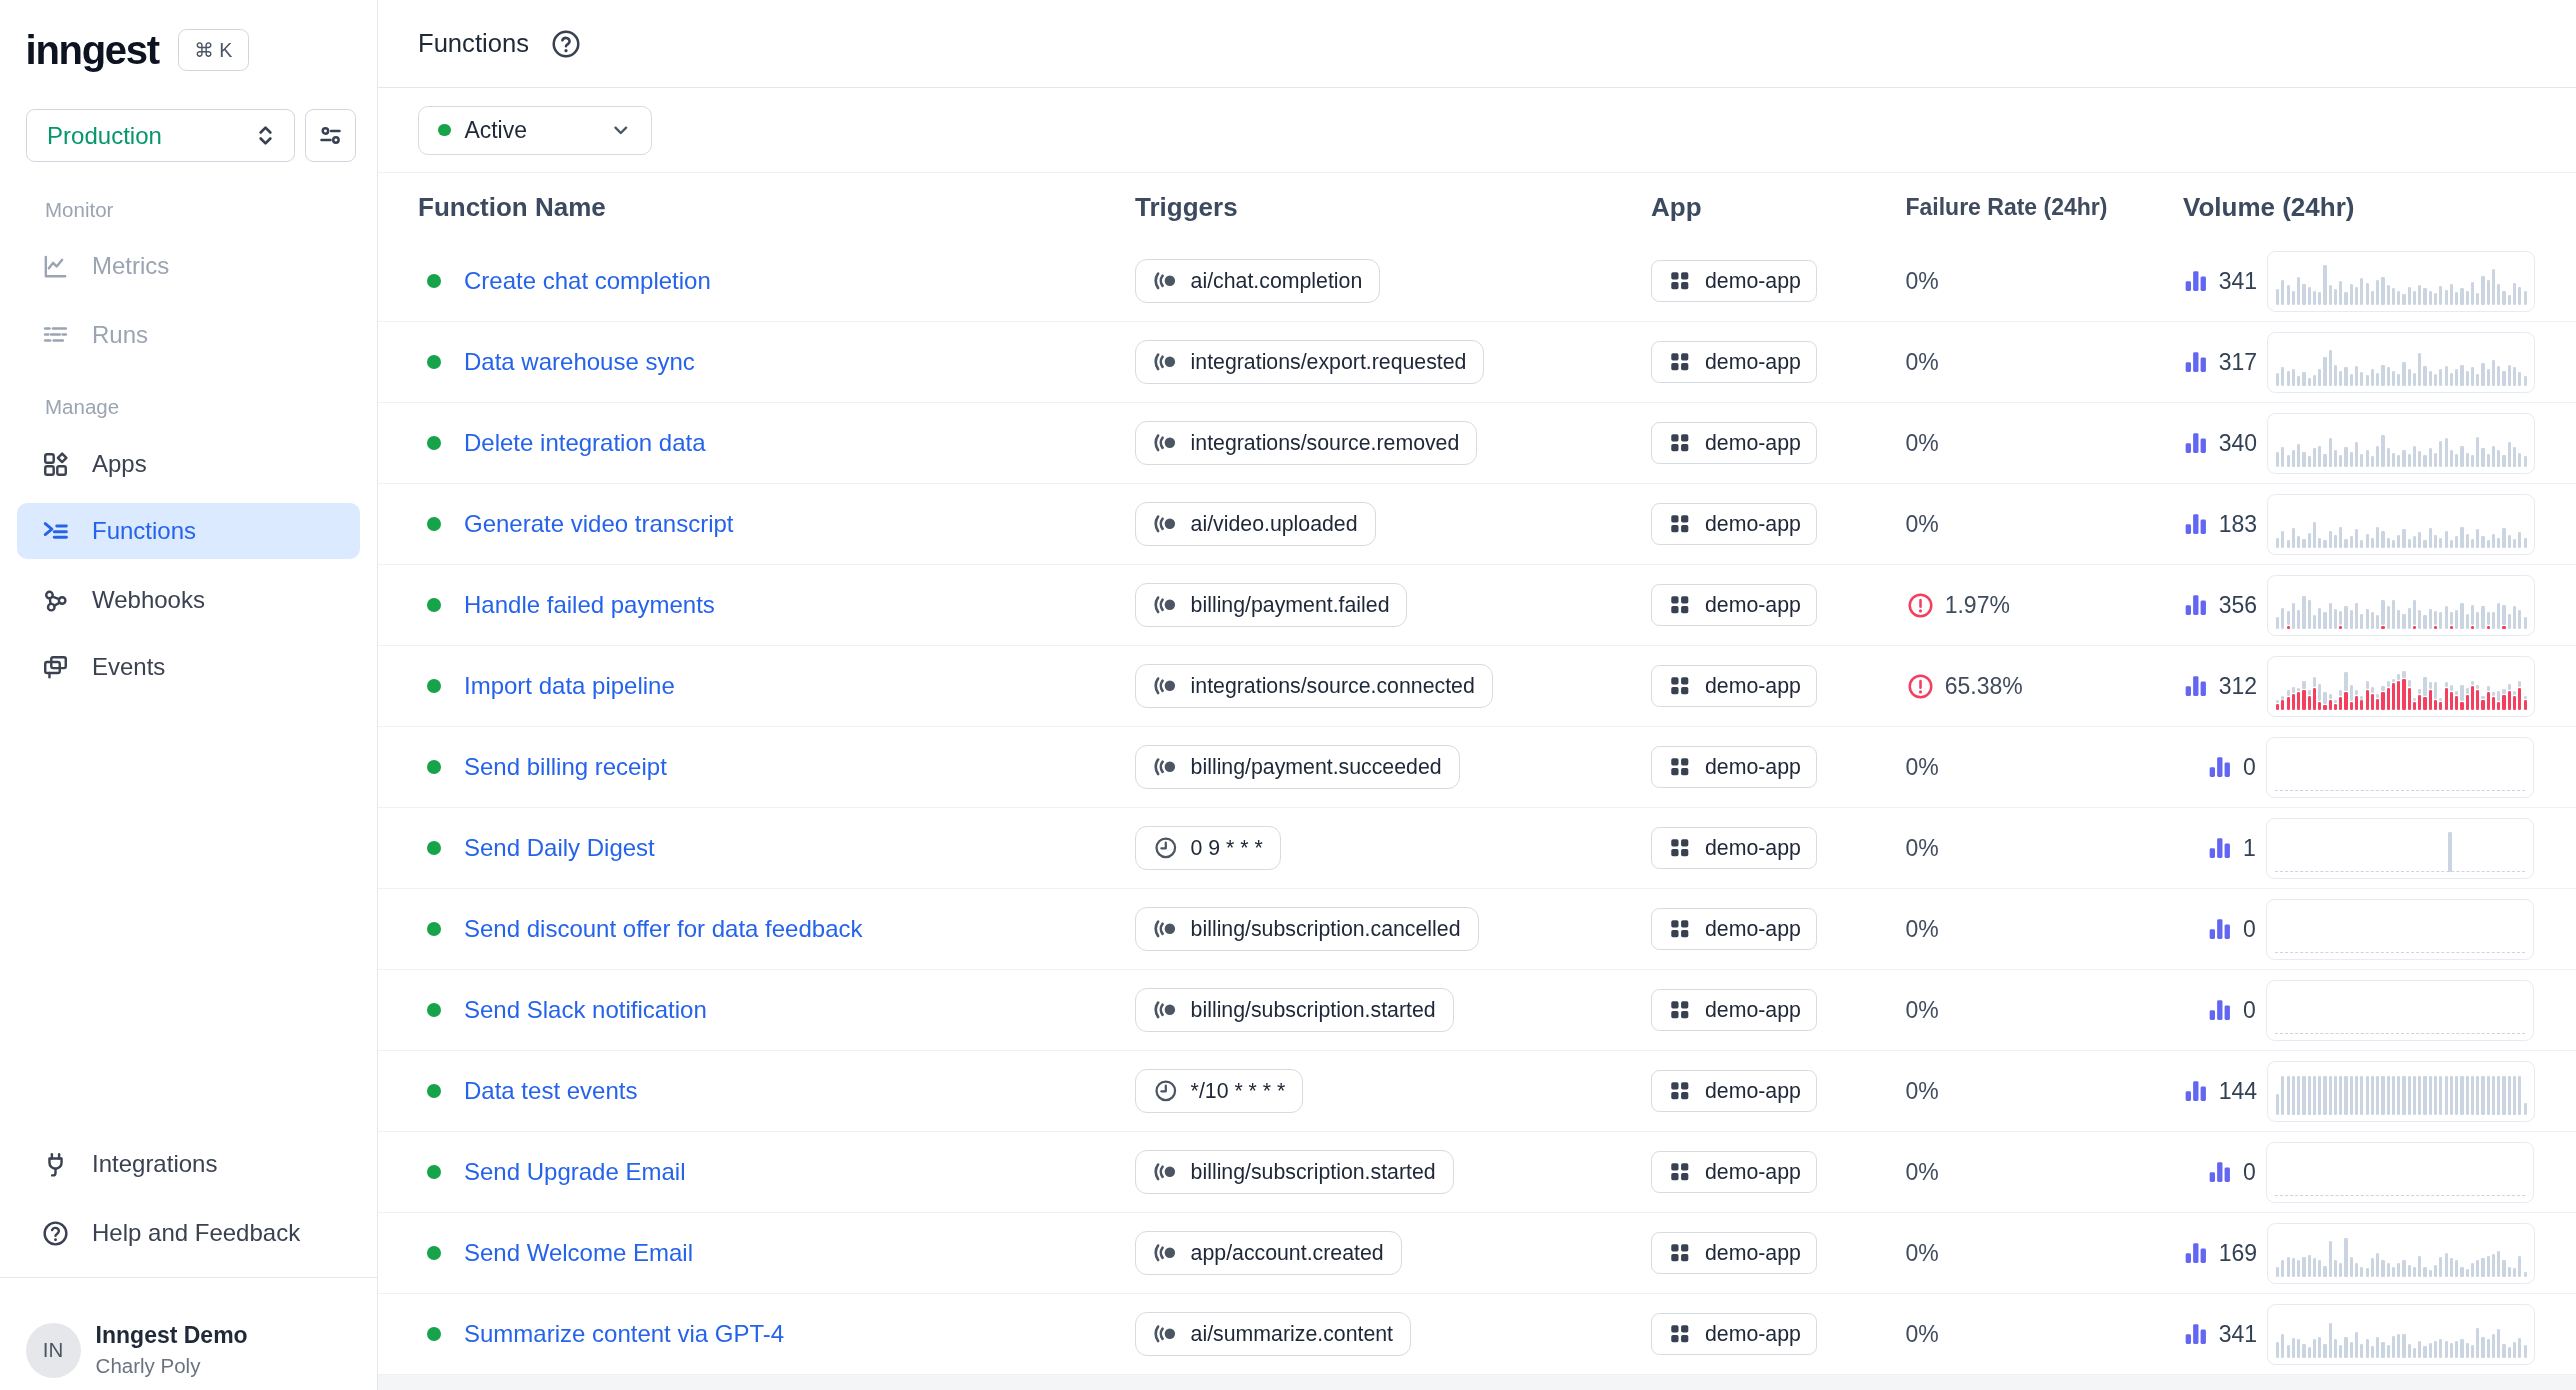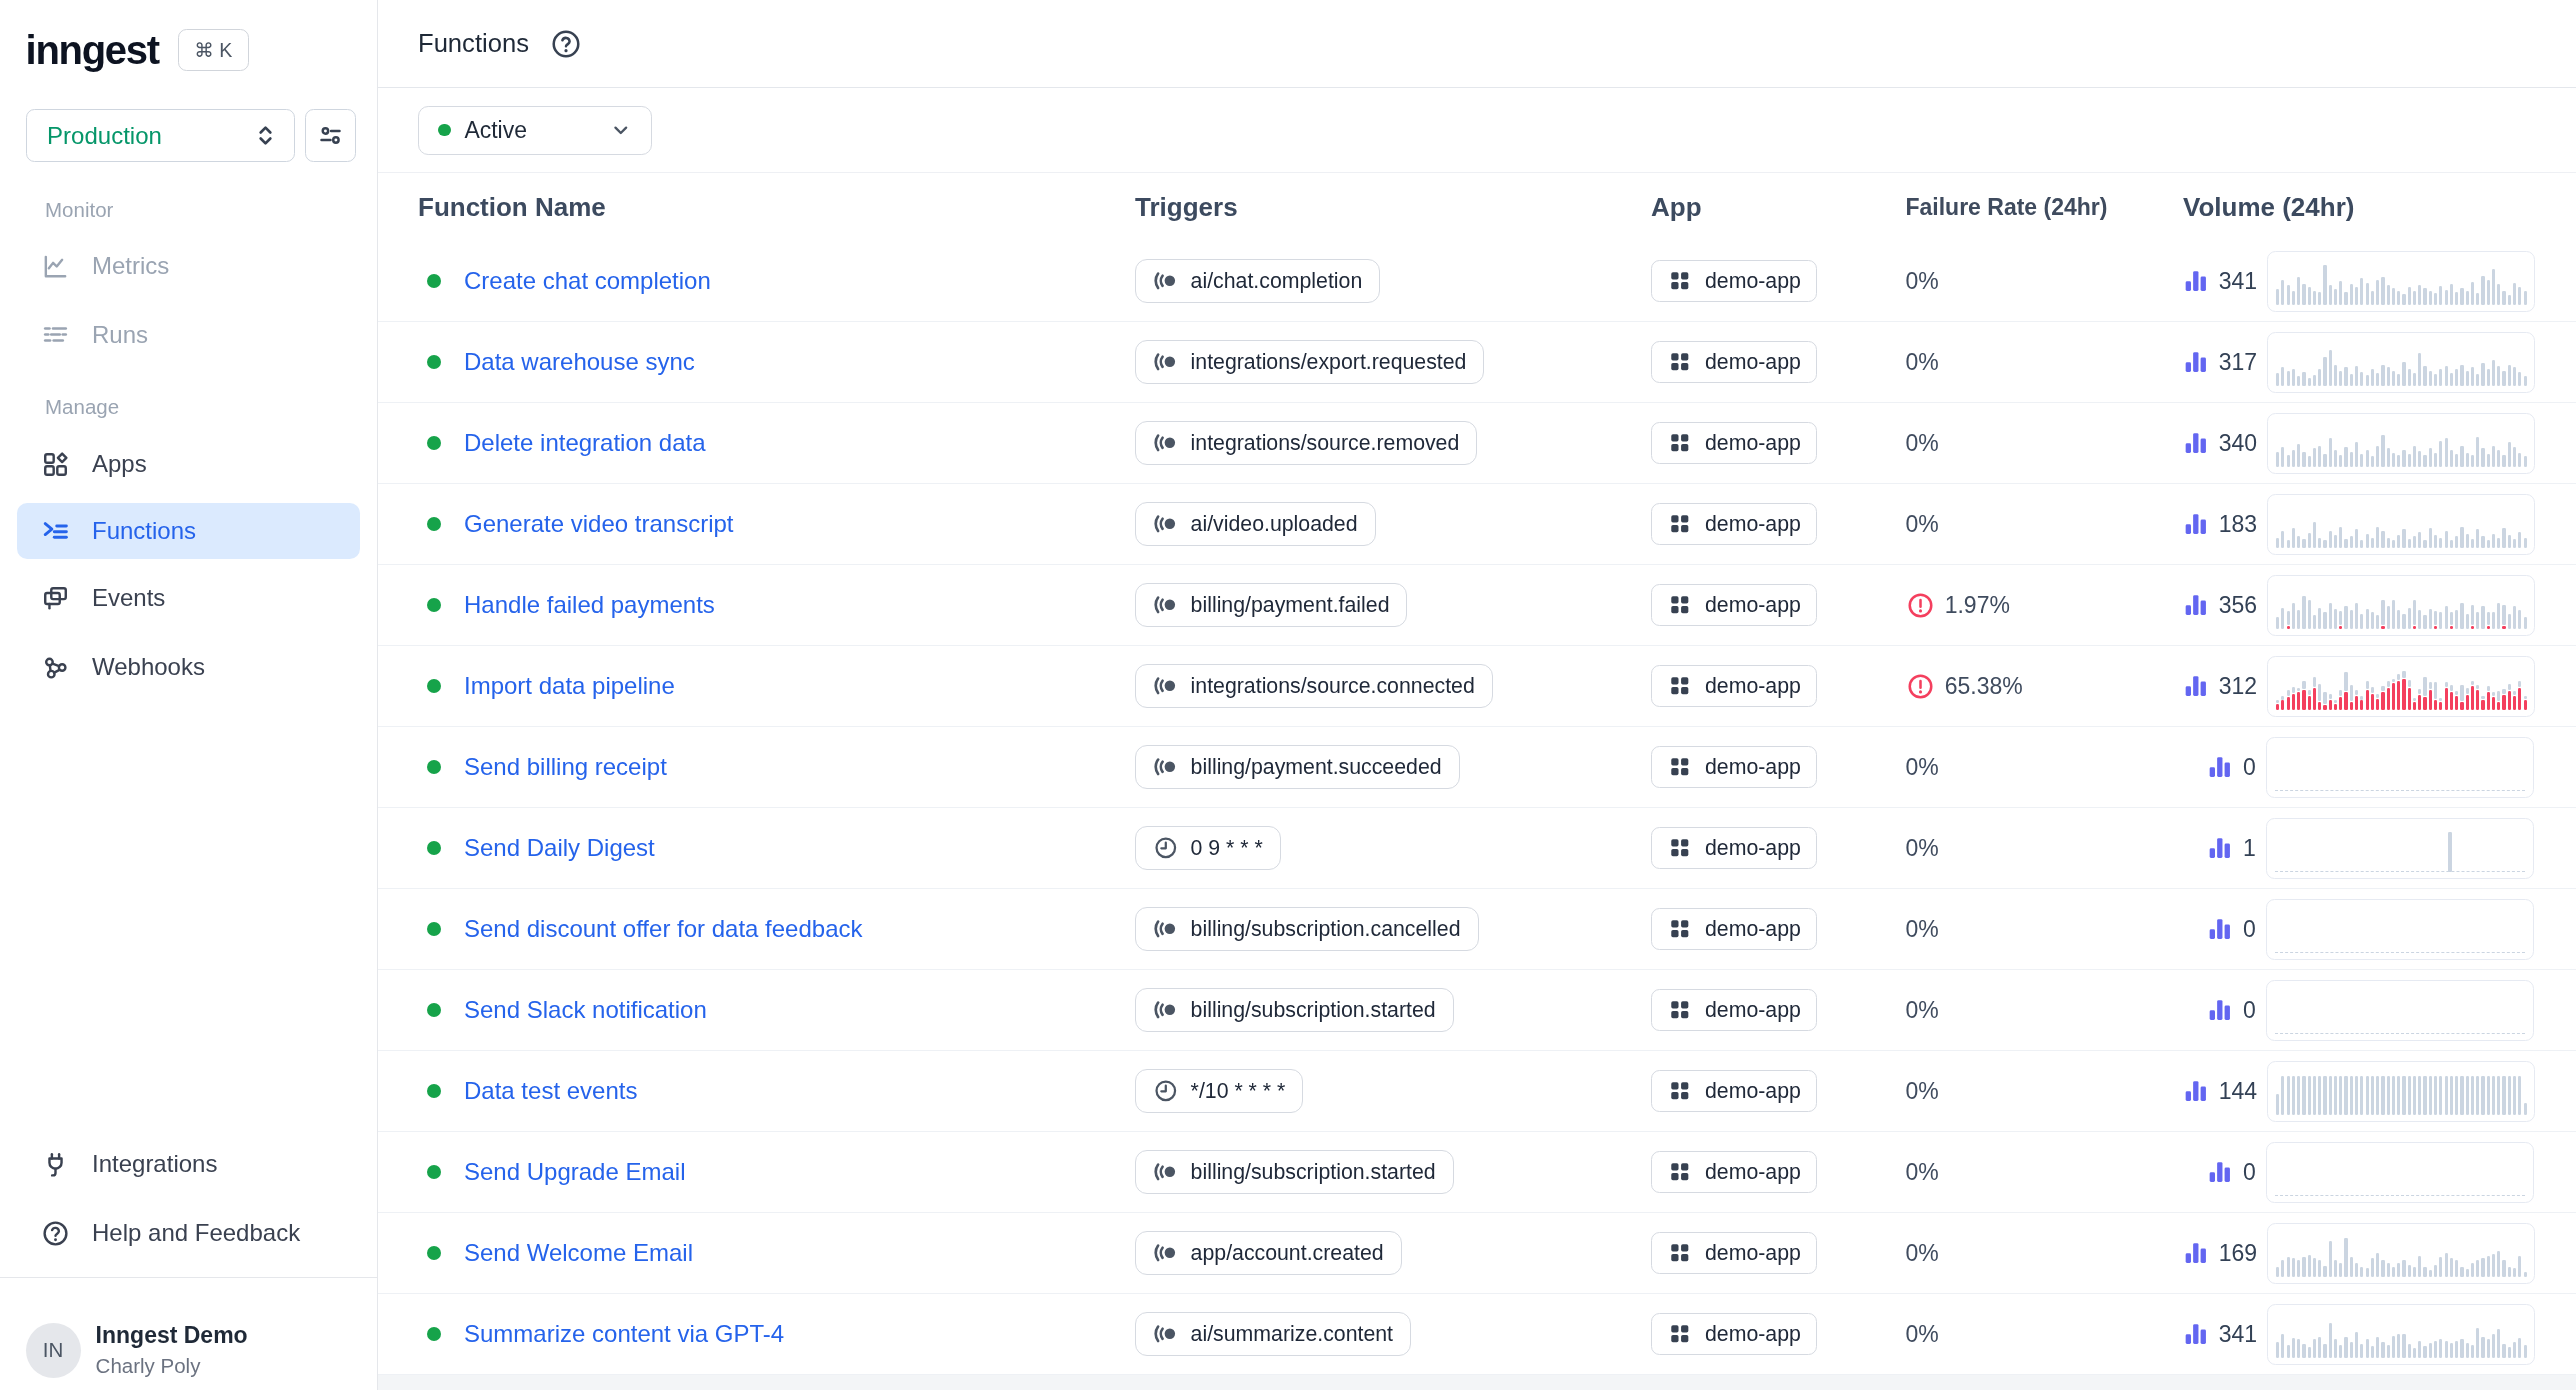--- a/index.html
+++ b/index.html
@@ -148,43 +148,43 @@
         <svg viewBox="0 0 24 24" fill="none" stroke="currentColor" stroke-width="2.4" stroke-linecap="round" stroke-linejoin="round">
             <path d="m3.5 5.5 5.5 4.5-5.5 4.5"></path>
             <line x1="13" y1="7.5" x2="21" y2="7.5"></line>
             <line x1="11" y1="12.2" x2="21" y2="12.2"></line>
             <line x1="11" y1="16.8" x2="21" y2="16.8"></line>
           </svg>
       </span>
       <span>Functions</span>
     </div>
 
-    <div class="nav-item mt13">
-      <span class="nicon">
-        <svg viewBox="0 0 24 24" fill="none" stroke="currentColor" stroke-width="2" stroke-linejoin="round">
-            <rect x="8.5" y="3.5" width="12" height="9" rx="1.5"></rect>
-            <rect x="3.5" y="7.5" width="12" height="9" rx="1.5"></rect>
-            <line x1="7" y1="16.5" x2="7" y2="20" stroke-linecap="round"></line>
-          </svg>
-      </span>
-      <span>Events</span>
-    </div>
-
     <div class="nav-item mt15">
       <span class="nicon">
         <svg viewBox="0 0 24 24" fill="none" stroke="currentColor" stroke-width="2" stroke-linecap="round">
             <circle cx="7" cy="7.5" r="2.7"></circle>
             <circle cx="17.5" cy="12" r="2.7"></circle>
             <circle cx="8.5" cy="17.5" r="2.7"></circle>
             <path d="M9.5 8.8l5.5 2"></path>
             <path d="M15.2 14 11 16.2"></path>
             <path d="M7.3 10.2l.6 4.6"></path>
           </svg>
       </span>
       <span>Webhooks</span>
+    </div>
+
+    <div class="nav-item mt13">
+      <span class="nicon">
+        <svg viewBox="0 0 24 24" fill="none" stroke="currentColor" stroke-width="2" stroke-linejoin="round">
+            <rect x="8.5" y="3.5" width="12" height="9" rx="1.5"></rect>
+            <rect x="3.5" y="7.5" width="12" height="9" rx="1.5"></rect>
+            <line x1="7" y1="16.5" x2="7" y2="20" stroke-linecap="round"></line>
+          </svg>
+      </span>
+      <span>Events</span>
     </div>
 
     <div class="nav-spacer"></div>
 
     <div class="nav-item">
       <span class="nicon">
         <svg viewBox="0 0 24 24" fill="none" stroke="currentColor" stroke-width="2" stroke-linecap="round" stroke-linejoin="round">
             <path d="M9 7V3.5"></path>
             <path d="M15 7V3.5"></path>
             <path d="M7 7h10v3.5a5 5 0 0 1-10 0Z"></path>

